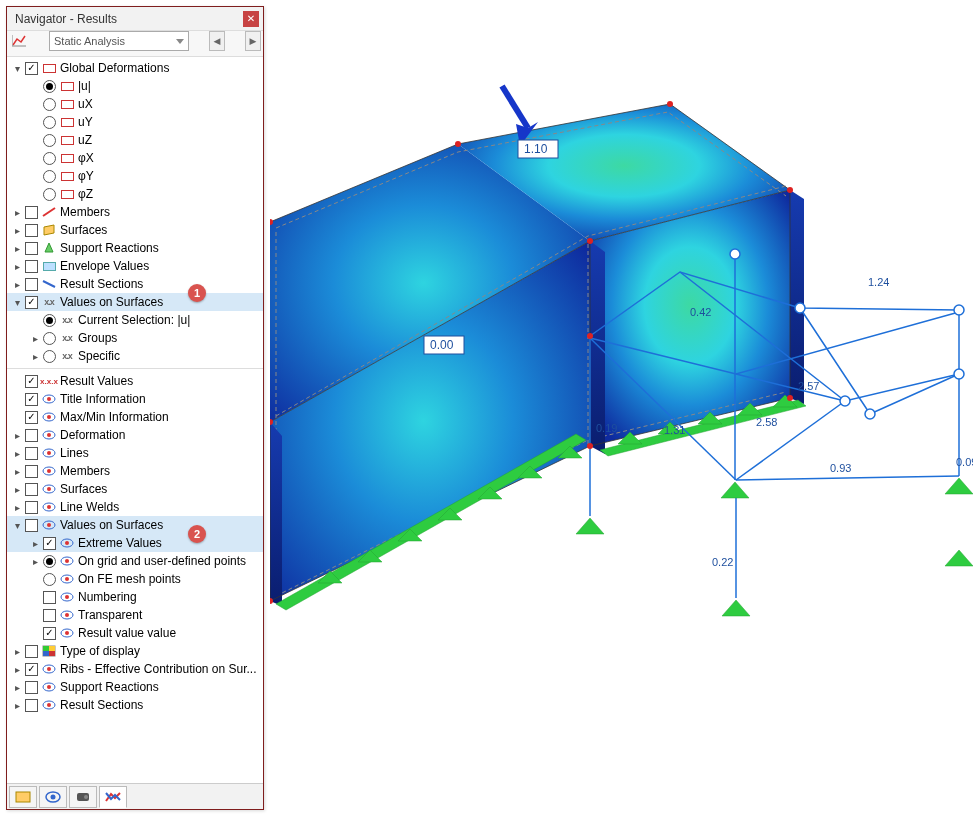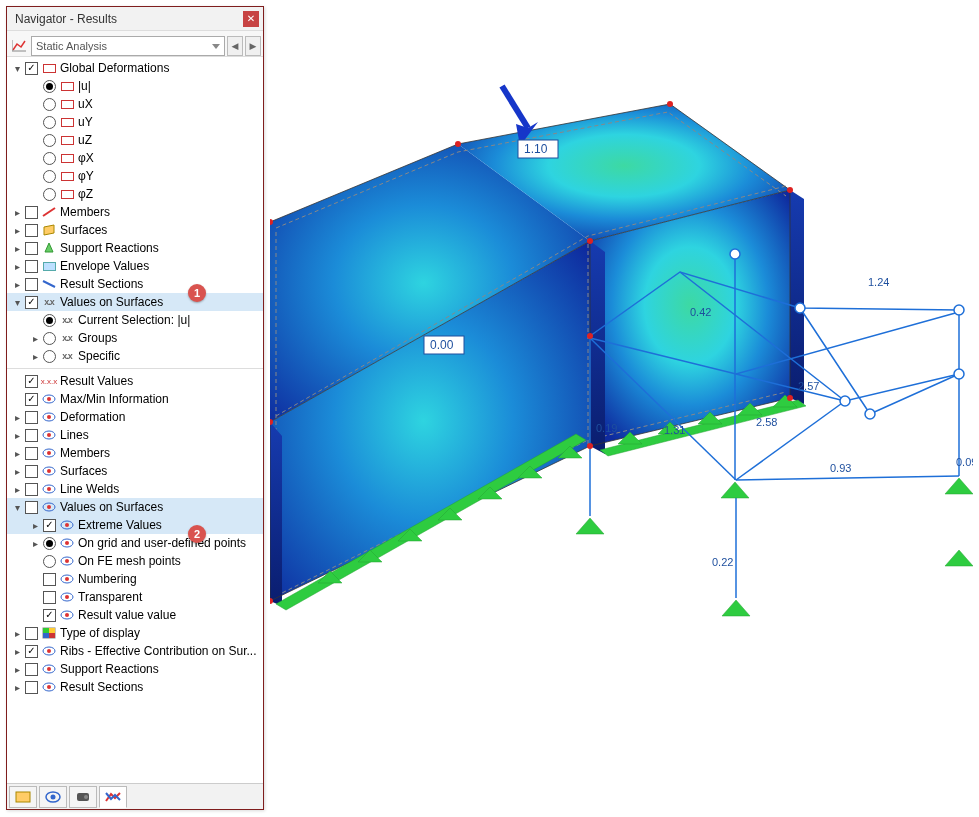--- a/index.html
+++ b/index.html
@@ -4,21 +4,21 @@
 <style>
   * { box-sizing: border-box; margin: 0; padding: 0; }
   body { font-family: "Segoe UI", Tahoma, sans-serif; font-size: 12px; color: #000; background: #fff; width: 979px; height: 817px; position: relative; overflow: hidden; }
   
   .panel { position: absolute; left: 6px; top: 6px; width: 258px; height: 804px; background: #fff; border: 1px solid #7f1d1d; box-shadow: 1px 1px 3px rgba(0,0,0,0.15); display: flex; flex-direction: column; }
   
   .panel-header { height: 24px; background: #f2f2f2; border-bottom: 1px solid #ddd; display: flex; align-items: center; padding: 0 4px 0 8px; }
   .panel-header .title { flex: 1; font-size: 12px; color: #333; }
   .panel-header .close { width: 16px; height: 16px; background: #c74343; color: #fff; display: flex; align-items: center; justify-content: center; font-size: 10px; cursor: pointer; }
   
-  .toolbar { height: 26px; background: #f7f7f7; border-bottom: 1px solid #ddd; display: flex; align-items: flex-end; padding: 0 2px; gap: 2px; }
+  .toolbar { height: 26px; background: #f7f7f7; border-bottom: 1px solid #ddd; display: flex; align-items: flex-start; padding: 0 2px; gap: 20px; }
   .toolbar .ico { width: 20px; height: 20px; display: flex; align-items: center; justify-content: center; border: 1px solid transparent; }
   .toolbar .combo { flex: 1; height: 20px; background: #fff; border: 1px solid #aaa; display: flex; align-items: center; padding: 0 4px; color: #555; font-size: 11px; position: relative; }
   .toolbar .combo::after { content: ""; position: absolute; right: 4px; top: 7px; border-left: 4px solid transparent; border-right: 4px solid transparent; border-top: 5px solid #888; }
   .toolbar .navbtn { width: 16px; height: 20px; background: #f0f0f0; border: 1px solid #bbb; display: flex; align-items: center; justify-content: center; font-size: 9px; color: #666; cursor: pointer; }
   
   .tree { flex: 1; overflow-y: auto; padding: 2px 0; }
   .tree-row { display: flex; align-items: center; height: 18px; padding-right: 4px; white-space: nowrap; cursor: default; position: relative; }
   .tree-row.sel { background: #d6e8f7; }
   .indent { display: inline-block; flex-shrink: 0; }
   .expander { width: 13px; height: 13px; display: inline-flex; align-items: center; justify-content: center; margin-right: 1px; flex-shrink: 0; color: #555; font-size: 10px; cursor: pointer; }
@@ -232,23 +232,34 @@
         </span>
         <span class="label">Specific</span>
       </div>
 
     <div class="separator"></div>
 
     <div class="tree-row">
         <span class="indent" style="width:18px"></span>
         <span class="chk checked"></span>
         <span class="icon">
-          <span style="font-size:8px;font-weight:normal;color:#c33">x.x.x</span>
+          <span style="font-size:8px;font-weight:bold;color:#c33">x.x.x</span>
         </span>
         <span class="label">Result Values</span>
+      </div>
+    <div class="tree-row">
+        <span class="indent" style="width:18px"></span>
+        <span class="chk checked"></span>
+        <span class="icon">
+          <svg width="14" height="10">
+            <ellipse cx="7" cy="5" rx="6" ry="4" fill="none" stroke="#36c"></ellipse>
+            <circle cx="7" cy="5" r="2" fill="#d33"></circle>
+          </svg>
+        </span>
+        <span class="label">Title Information</span>
       </div>
     <div class="tree-row">
         <span class="indent" style="width:18px"></span>
         <span class="chk checked"></span>
         <span class="icon">
           <svg width="14" height="10">
             <ellipse cx="7" cy="5" rx="6" ry="4" fill="none" stroke="#36c"></ellipse>
             <circle cx="7" cy="5" r="2" fill="#d33"></circle>
           </svg>
         </span>

